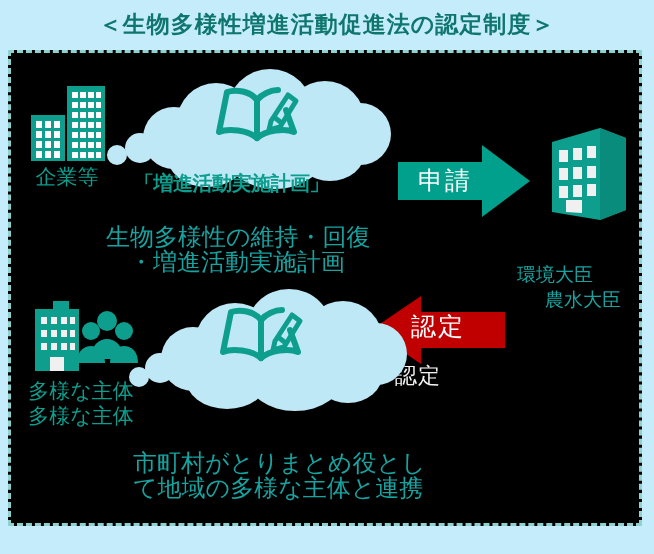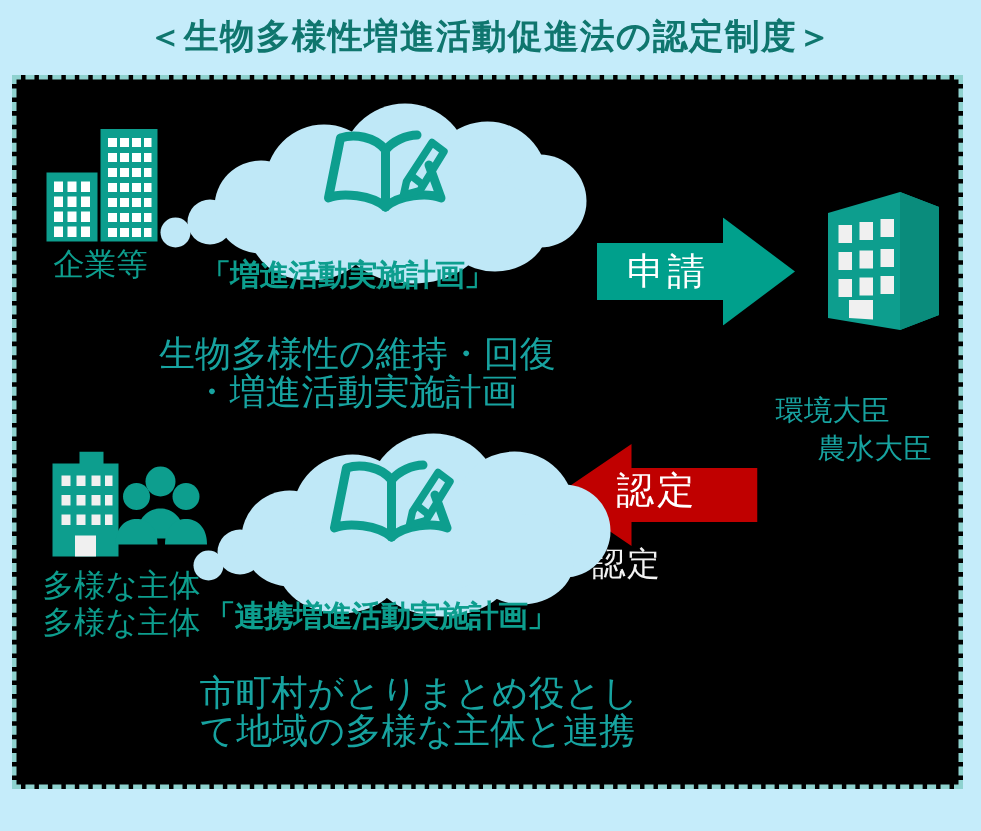--- a/index.html
+++ b/index.html
@@ -249,17 +249,16 @@
         <path d="M43 20 C 48 14, 57 10, 64 10"></path>
         <path d="M72 30 L 80 52 C 71 48, 52 50, 43 58"></path>
         <line x1="43" y1="20" x2="43" y2="58"></line>
       </g>
       <g fill="none" stroke="#0d9e8e" stroke-width="5" stroke-linejoin="round">
         <path d="M57 41 L 74 15 L 82 21 L 66 47 L 55 50 Z"></path>
         <line x1="60" y1="37" x2="69" y2="44"></line>
       </g>
     </svg>
   </div>
-  <div class="plan-title" style="left:126px;top:344px;">「連携増進活動実施計画」</div>
   <div class="plan-desc" style="left:122px;top:403px;width:272px;">て地域の多様な主体と連携</div>
   <div class="plan-desc" style="left:122px;top:378px;width:272px;">市町村がとりまとめ役とし</div>
 
 </div>
 
 </body></html>

